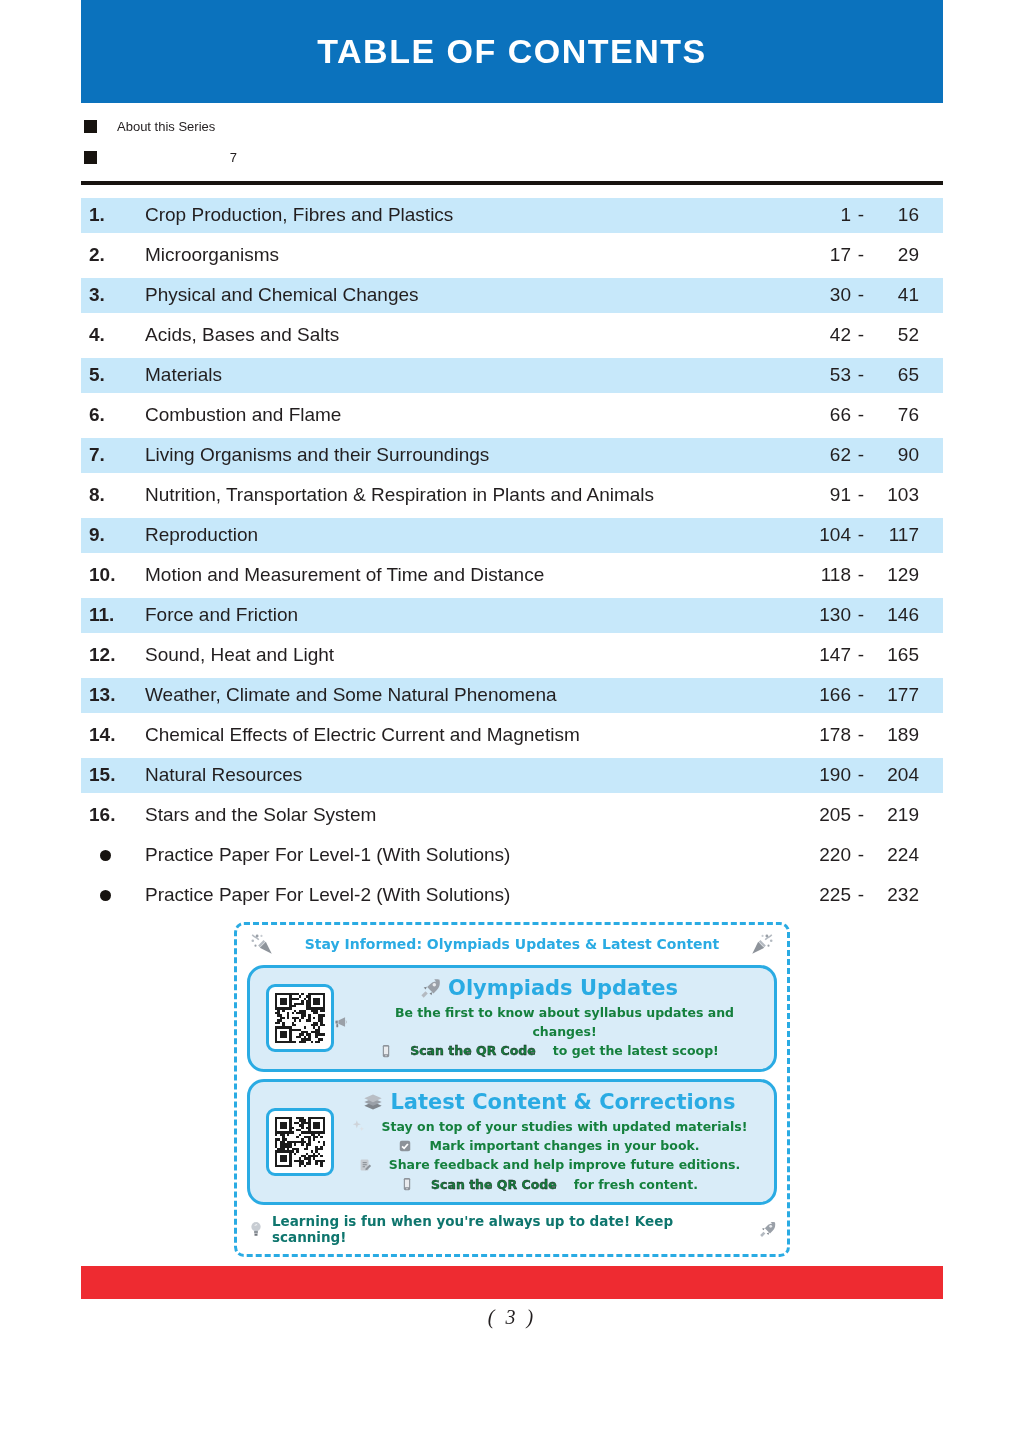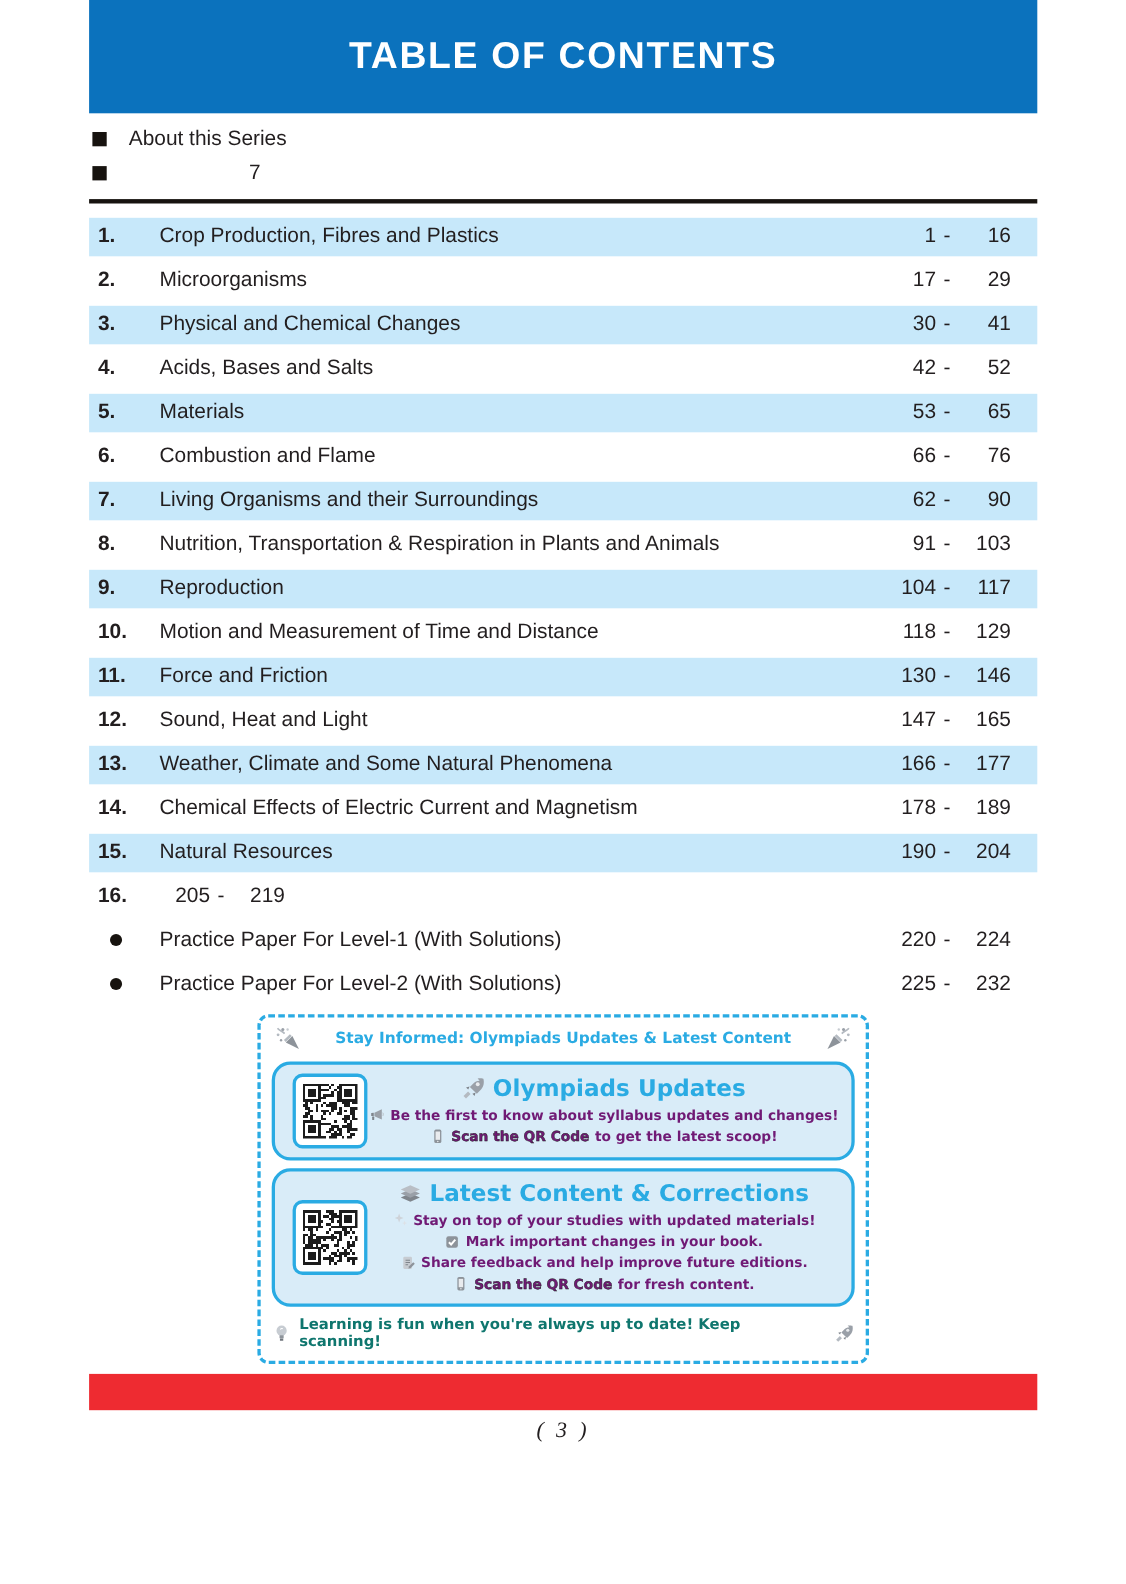--- a/index.html
+++ b/index.html
@@ -7,21 +7,21 @@
         font-family:"Liberation Sans",sans-serif;color:#221e1f;overflow:hidden;}
   .content{position:absolute;left:81px;top:0;width:862px;}
 
   
   .header-bar{height:103px;background:var(--hdr,#0b72bd);
               display:flex;align-items:center;justify-content:center;}
   .header-bar h1{margin:0;color:#ffffff;font-size:34px;font-weight:bold;letter-spacing:1.5px;}
 
   
   .front-matter{margin-top:8px;}
-  .fm-row{display:flex;align-items:center;height:31px;font-size:19px;}
+  .fm-row{display:flex;align-items:center;height:31px;font-size:13px;}
   .sq-bullet{width:13px;height:13px;background:#17130f;margin:0 20px 0 3px;flex:0 0 auto;}
   .fm-label{flex:1;}
   .fm-page{width:120px;text-align:right;margin-right:37px;}
   .divider{height:3.5px;background:#17130f;margin-top:8px;margin-bottom:13px;}
 
   
   .toc-row{display:flex;align-items:center;height:35px;margin-bottom:5px;font-size:19px;}
   .toc-row.alt{background:var(--rowblue,#c7e8fa);}
   .toc-num{flex:0 0 64px;padding-left:8px;font-weight:bold;box-sizing:border-box;}
   .dot-bullet{width:11px;height:11px;border-radius:50%;background:#17130f;margin-left:11px;display:inline-block;}
@@ -43,22 +43,22 @@
 
   .promo-card{display:flex;align-items:center;background:var(--cardblue,#d9ecf8);
               border:3px solid var(--cyan,#2aabe3);border-radius:17px;padding:8px 10px;margin-top:7px;}
   .qr-box{flex:0 0 62px;height:62px;background:#fff;border:3px solid var(--cyan,#2aabe3);
           border-radius:9px;display:flex;align-items:center;justify-content:center;margin-left:6px;}
   .qr-slot svg{width:50px;height:50px;display:block;}
   .promo-card-body{flex:1;text-align:center;font-family:"DejaVu Sans",sans-serif;}
   .promo-heading{color:var(--cyan,#2aabe3);font-weight:bold;font-size:21px;display:flex;
                  align-items:center;justify-content:center;gap:6px;margin-bottom:3px;}
   .promo-heading .picon svg{width:22px;height:22px;}
-  .promo-line{font-size:12.5px;font-weight:bold;color:#701a75;line-height:1.55;display:flex;
-              justify-content:center;align-items:center;gap:5px;}
+  .promo-line{font-size:12.5px;font-weight:bold;color:#15803d;line-height:1.55;display:flex;
+              justify-content:center;align-items:center;gap:17px;}
   .promo-line .picon svg{width:14px;height:14px;}
   .promo-line .b{font-weight:bold;-webkit-text-stroke:0.4px #161616;}
   .promo-footer{display:flex;align-items:center;justify-content:center;gap:7px;margin-top:8px;
                 font-family:"DejaVu Sans",sans-serif;font-weight:bold;font-size:13.5px;color:#0f766e;}
   .promo-footer .picon svg{width:18px;height:18px;}
 
   
   .red-bar{margin-top:9px;height:33px;background:var(--red,#ee2b31);}
   .page-num{text-align:center;font-family:"Liberation Serif",serif;font-style:italic;
             font-size:20px;margin-top:7px;letter-spacing:3px;}
@@ -218,20 +218,21 @@
           <span class="toc-num">15.</span>
           <span class="toc-title">Natural Resources</span>
           <span class="toc-range">
             <span class="rs">190</span>
             <span class="rd">-</span>
             <span class="re">204</span>
           </span>
         </div>
         <div class="toc-row">
           <span class="toc-num">16.</span>
+          <span class="toc-title">Stars and the Solar System</span>
           <span class="toc-range">
             <span class="rs">205</span>
             <span class="rd">-</span>
             <span class="re">219</span>
           </span>
         </div>
       </div>
     <div id="practice-list">
         <div class="toc-row">
           <span class="toc-num"><span class="dot-bullet"></span></span>

